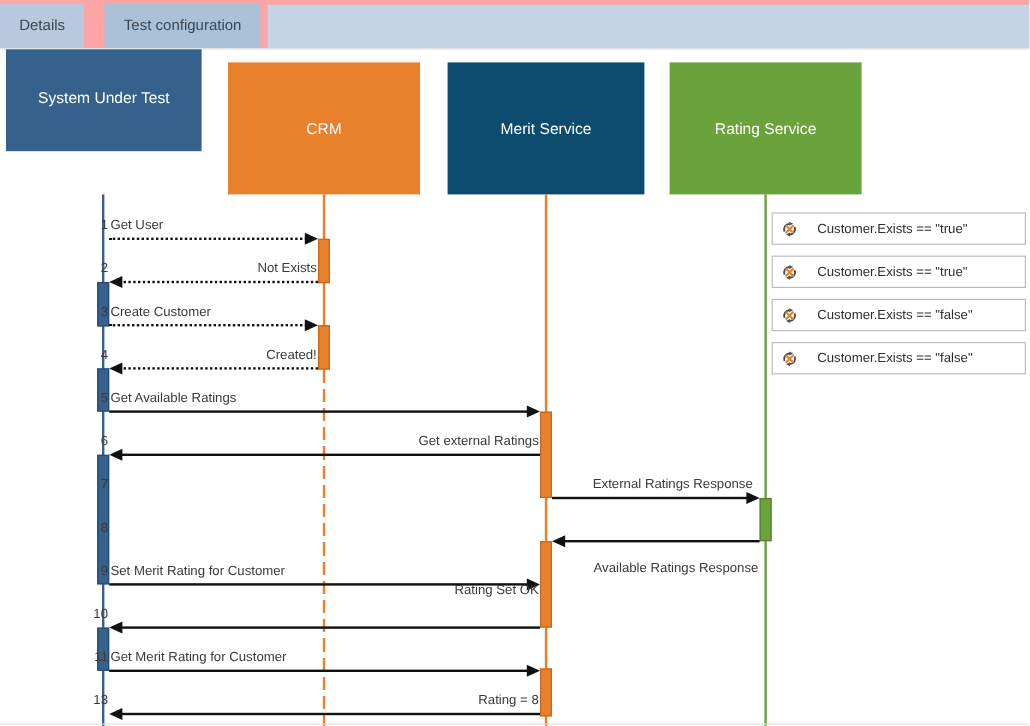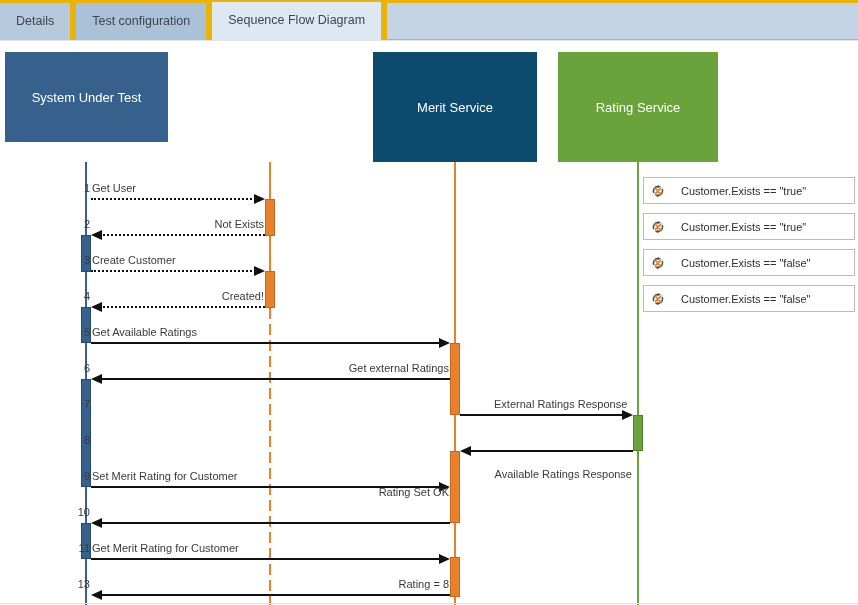--- a/index.html
+++ b/index.html
@@ -1,24 +1,24 @@
 <!DOCTYPE html>
 <html><head>
 <meta charset="utf-8">
 <style>
   html,body{margin:0;padding:0;background:#ffffff;font-family:"Liberation Sans",sans-serif;}
   .app{position:relative;width:858px;height:605px;background:#fff;overflow:hidden;}
 
   
-  .tabbar{position:absolute;top:0;left:0;right:0;height:40px;background:#eab308;
-          border-bottom:1px solid #dfe4ea;display:flex;align-items:center;}
+  .tabbar{position:absolute;top:0;left:0;right:0;height:40px;background:#fca5a5;
+          border-bottom:1px solid #dfe4ea;display:flex;align-items:flex-end;}
   .tab{height:37px;margin-top:2px;line-height:37px;padding:0 16px;font-size:12.5px;
        color:#3c4652;white-space:nowrap;cursor:pointer;}
   .tab.t0{background:#b7c9dc;}
-  .tab.t1{background:#abc1d7;margin-left:6px;}
+  .tab.t1{background:#abc1d7;margin-left:17px;}
   .tab.active{background:#dde8f3;margin-left:6px;height:38px;margin-top:1px;}
   .tab-filler{flex:1;height:36px;margin-top:2px;margin-left:6px;background:#c4d3e6;}
 
   
   #canvas{position:absolute;inset:0;}
   .head{position:absolute;display:flex;align-items:center;justify-content:center;
         color:#fff;font-size:13px;}
   .lifeline{position:absolute;width:2px;}
   .act{position:absolute;width:10px;box-sizing:border-box;}
   .mline{position:absolute;height:0;}
@@ -28,24 +28,27 @@
   .note{position:absolute;box-sizing:border-box;background:#fff;border:1px solid #b9bcc0;
         display:flex;align-items:center;padding:0 7px;font-size:11px;color:#2e2e2e;white-space:nowrap;}
   .note svg{margin-right:8px;flex:0 0 auto;}
   .bottom-edge{position:absolute;left:0;right:0;top:603px;height:1px;background:#e0e0e0;}
 </style>
 </head>
 <body>
 
 <div class="app">
   <div id="canvas">
-      <div class="head" style="left: 5px; top: 52px; width: 163px; height: 90px; background: rgb(53, 97, 140);">
+      <div class="head" style="left: 5px; top: 36px; width: 163px; height: 90px; background: rgb(53, 97, 140);">
         <span>System Under Test</span>
       </div>
       <div class="lifeline" style="left: 85px; top: 162px; height: 443px; background: rgb(53, 97, 140);"></div>
+      <div class="head" style="left: 190px; top: 52px; width: 160px; height: 110px; background: rgb(232, 128, 44);">
+        <span>CRM</span>
+      </div>
       <div class="lifeline" style="left: 269px; top: 162px; height: 146px; background: rgb(232, 128, 44);"></div>
       <div class="lifeline" style="left: 269px; top: 308px; height: 297px; background: repeating-linear-gradient(rgb(232, 128, 44) 0px, rgb(232, 128, 44) 11px, transparent 11px, transparent 16px);"></div>
       <div class="head" style="left: 373px; top: 52px; width: 164px; height: 110px; background: #0c4a6e;">
         <span>Merit Service</span>
       </div>
       <div class="lifeline" style="left: 454px; top: 162px; height: 443px; background: rgb(232, 128, 44);"></div>
       <div class="head" style="left: 558px; top: 52px; width: 160px; height: 110px; background: rgb(106, 163, 60);">
         <span>Rating Service</span>
       </div>
       <div class="lifeline" style="left: 637px; top: 162px; height: 443px; background: rgb(106, 163, 60);"></div>
@@ -152,17 +155,16 @@
             <path d="M8.4 11.2 L4.6 13.1 L8.4 15 Z" fill="#4d4d4d"></path>
             <path d="M4.8 4.8 L11.2 11.2 M11.2 4.8 L4.8 11.2" stroke="#e8802c" stroke-width="2" stroke-linecap="round"></path>
           </svg>
         </span>
         <span>Customer.Exists == "false"</span>
       </div>
     </div>
   <div class="tabbar">
     <div class="tab t0">Details</div>
     <div class="tab t1">Test configuration</div>
-    <div class="tab active">Sequence Flow Diagram</div>
     <div class="tab-filler"></div>
   </div>
   <div class="bottom-edge"></div>
 </div>
 
 </body></html>

